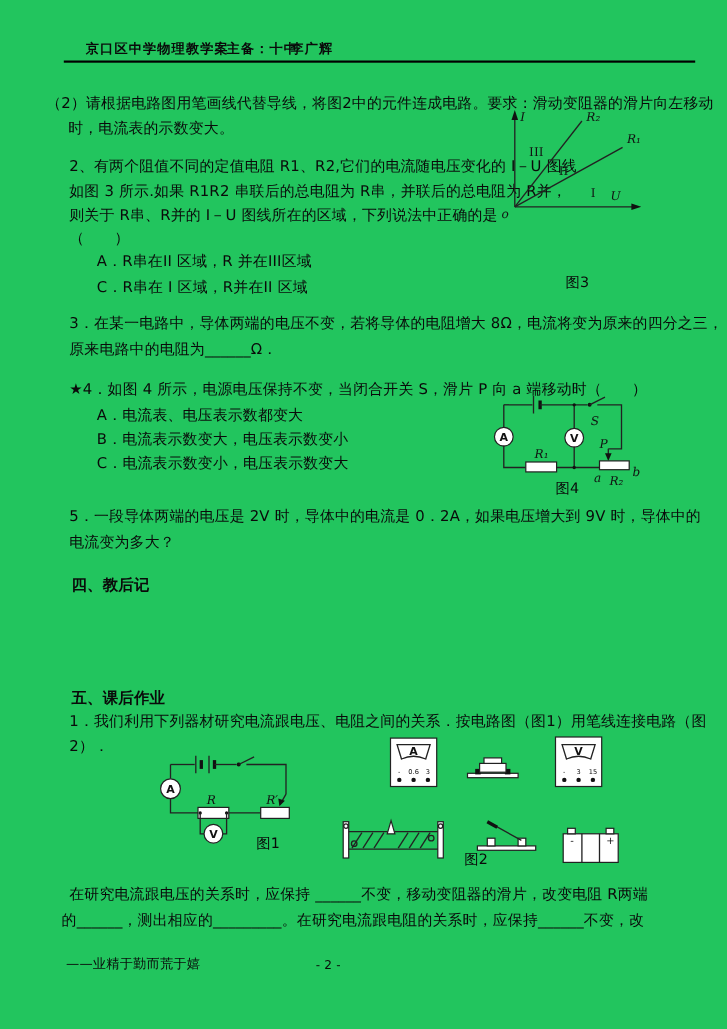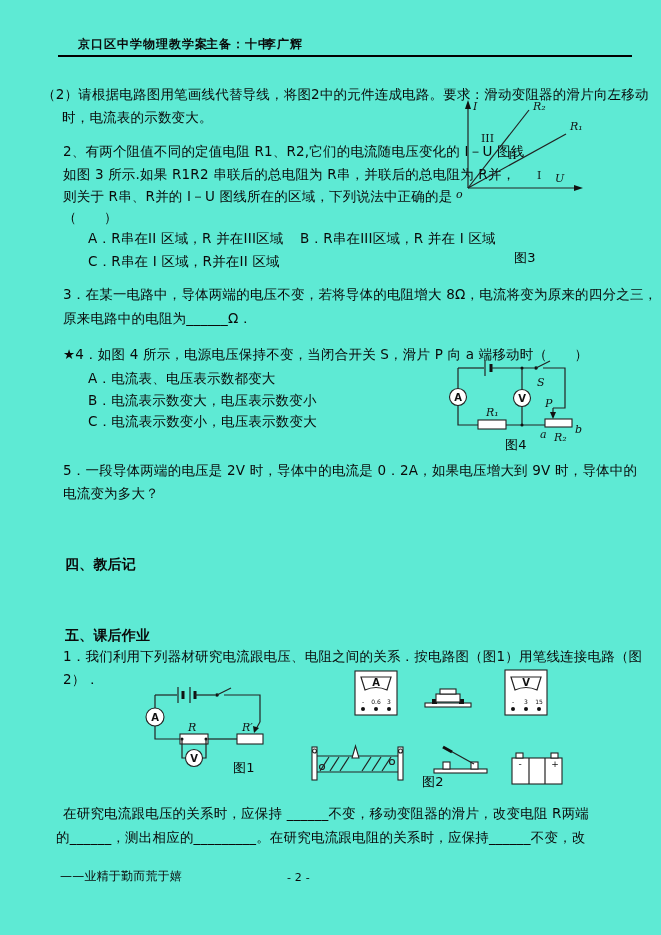--- a/index.html
+++ b/index.html
@@ -1,16 +1,16 @@
 <!DOCTYPE html>
 <html><head>
 <meta charset="utf-8">
 <style>
   html,body{margin:0;padding:0;background:#e8e8e8;}
-  .page{position:relative;width:661px;height:935px;background:#5eead4;overflow:hidden;
+  .page{position:relative;width:661px;height:935px;background:#22c55e;overflow:hidden;
         font-family:"DejaVu Sans","Liberation Sans",sans-serif;color:#0a0a0a;}
   .t{position:absolute;font-size:13.5px;line-height:1.15;white-space:nowrap;letter-spacing:.2px;}
   .hdr{font-size:12px;font-weight:bold;letter-spacing:1px;}
   .sec{font-size:14px;font-weight:bold;}
   .cap{font-size:13px;}
   .rule{position:absolute;background:#000;}
   .foot{font-size:12px;font-weight:normal;}
   .pgnum{font-size:11px;}
   svg{position:absolute;overflow:visible;}
   .wire{stroke:#222;stroke-width:1.2;fill:none;}
@@ -33,21 +33,20 @@
   <div class="rule" style="left:58px;top:55px;width:574px;height:2px"></div>
 
   <div class="t" style="left:42px;top:87px">（2）请根据电路图用笔画线代替导线，将图2中的元件连成电路。要求：滑动变阻器的滑片向左移动</div>
   <div class="t" style="left:62px;top:110px">时，电流表的示数变大。</div>
 
   <div class="t" style="left:63px;top:144px">2、有两个阻值不同的定值电阻 R1、R2,它们的电流随电压变化的 I－U 图线</div>
   <div class="t" style="left:63px;top:167px">如图 3 所示.如果 R1R2 串联后的总电阻为 R串，并联后的总电阻为 R并，</div>
   <div class="t" style="left:63px;top:189px">则关于 R串、R并的 I－U 图线所在的区域，下列说法中正确的是</div>
   <div class="t" style="left:63px;top:210px">（　　）</div>
   <div class="t" style="left:88px;top:231px">A．R串在II 区域，R 并在III区域</div>
-  <div class="t" style="left:300px;top:231px">B．R串在III区域，R 并在 I 区域</div>
   <div class="t" style="left:88px;top:254px">C．R串在 I 区域，R并在II 区域</div>
   <div class="t cap" style="left:514px;top:251px">图3</div>
 
   <svg style="left:453px;top:98px" width="155" height="110" viewBox="0 0 155 110">
     <line class="wire" x1="15" y1="90" x2="15" y2="6"></line>
     <polygon class="fillb" points="15,2 12,11 18,11"></polygon>
     <line class="wire" x1="15" y1="90" x2="124" y2="90"></line>
     <polygon class="fillb" points="130,90 121,87 121,93"></polygon>
     <line class="wire" x1="15" y1="90" x2="76" y2="12"></line>
     <line class="wire" x1="15" y1="90" x2="113" y2="36"></line>
@@ -97,21 +96,21 @@
     <text class="svar" x="97" y="49">P</text>
     <text class="svar" x="92" y="80">a</text>
     <text class="svar" x="106" y="83">R₂</text>
     <text class="svar" x="127" y="75">b</text>
   </svg>
   <div class="t cap" style="left:505px;top:438px">图4</div>
 
   <div class="t" style="left:63px;top:463px">5．一段导体两端的电压是 2V 时，导体中的电流是 0．2A，如果电压增大到 9V 时，导体中的</div>
   <div class="t" style="left:63px;top:486px">电流变为多大？</div>
 
-  <div class="t sec" style="left:65px;top:556px">四、教后记</div>
+  <div class="t sec" style="left:65px;top:524px">四、教后记</div>
   <div class="t sec" style="left:65px;top:627px">五、课后作业</div>
 
   <div class="t" style="left:63px;top:649px">1．我们利用下列器材研究电流跟电压、电阻之间的关系．按电路图（图1）用笔线连接电路（图</div>
   <div class="t" style="left:63px;top:672px">2）．</div>
 
   <svg style="left:128px;top:682px" width="165" height="90" viewBox="0 0 165 90">
     <polyline class="wire" points="27,13 49,13"></polyline>
     <line class="wire" x1="50" y1="5" x2="50" y2="21"></line>
     <line class="thick" x1="55" y1="9" x2="55" y2="17"></line>
     <line class="wire" x1="62" y1="5" x2="62" y2="21"></line>

